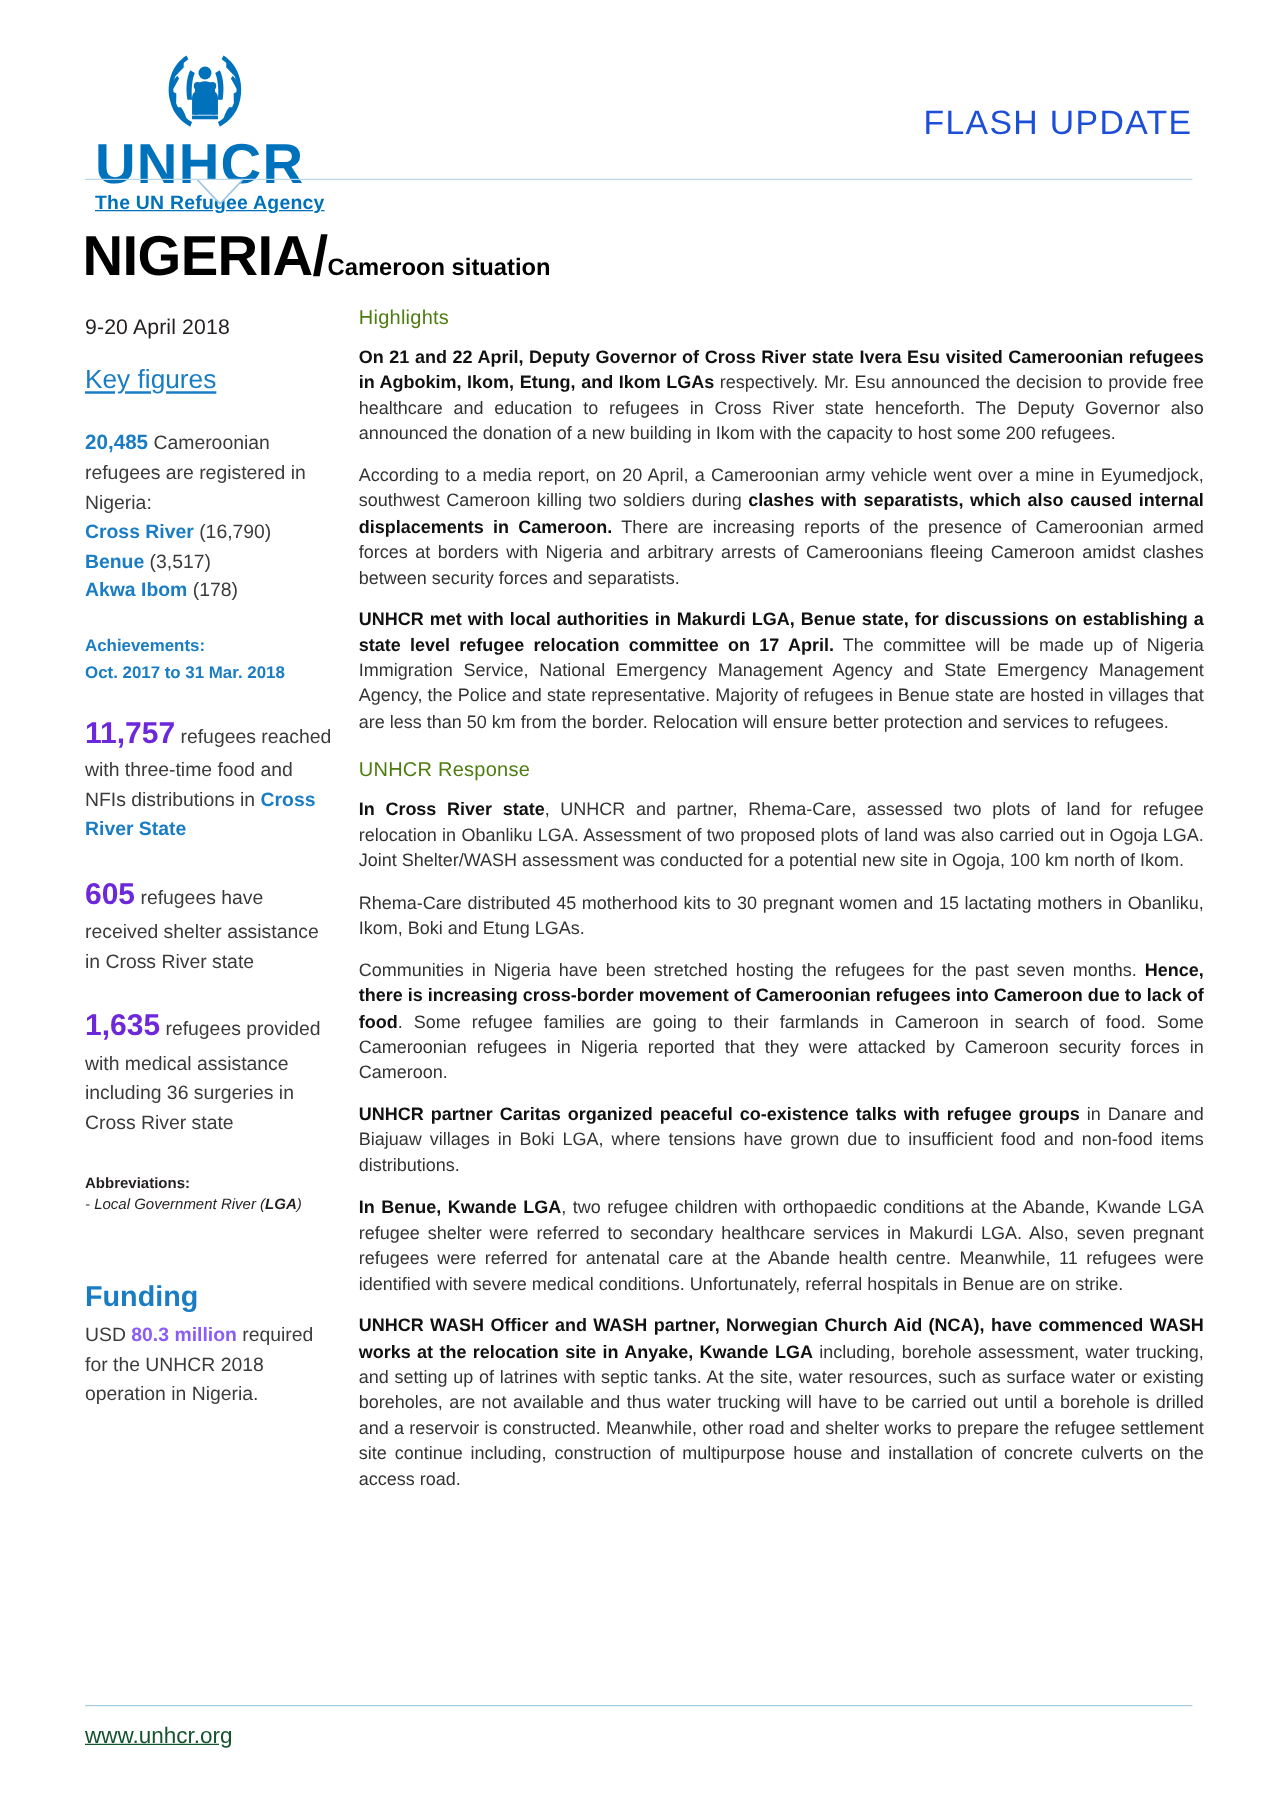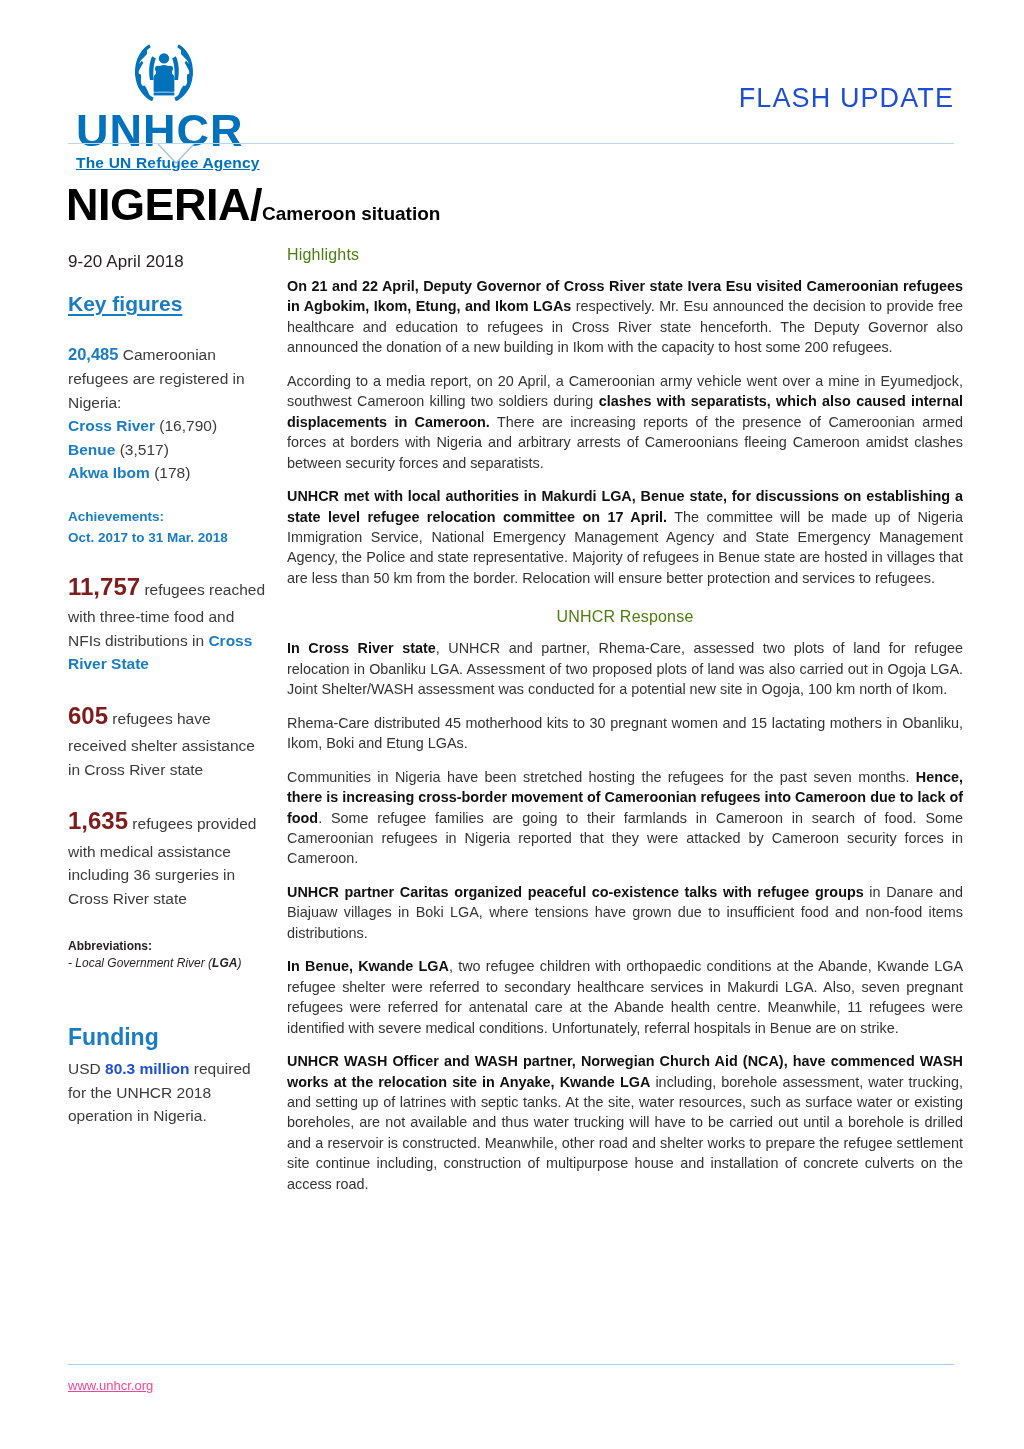--- a/index.html
+++ b/index.html
@@ -117,39 +117,39 @@
 
   
   .date-line {
     font-size: 17px;
     color: #231f20;
     margin-bottom: 20px;
     letter-spacing: 0.1px;
   }
   .key-figures-head {
     font-size: 21px;
-    font-weight: bold;
+    font-weight: normal;
     color: #1a7dc4;
     text-decoration: underline;
     text-underline-offset: 3px;
     margin-bottom: 26px;
   }
   .kf-block {
     font-size: 15.5px;
     line-height: 1.52;
     color: #3b3b3b;
     margin-bottom: 22px;
   }
   .kf-num {
     color: #1a7dc4;
     font-weight: bold;
     font-size: 16.5px;
   }
   .kf-big {
-    color: #7f1d1d;
+    color: #6d28d9;
     font-weight: bold;
     font-size: 24px;
   }
   .kf-blue {
     color: #1a7dc4;
     font-weight: bold;
   }
   .achv-head {
     font-size: 13.5px;
     font-weight: bold;
@@ -171,31 +171,31 @@
     font-size: 23px;
     color: #1a7dc4;
     font-weight: bold;
     margin-bottom: 6px;
   }
   .funding-body {
     font-size: 15.5px;
     line-height: 1.52;
     color: #3b3b3b;
   }
-  .funding-amt { color: #1d4ed8; font-weight: bold; }
+  .funding-amt { color: #8b5cf6; font-weight: bold; }
 
   
   .section-head {
     font-size: 16px;
     color: #4d7c0f;
     font-weight: normal;
     margin: 0 0 12px 0;
     letter-spacing: 0.2px;
   }
-  .section-head.second { margin-top: 20px; text-align: center; }
+  .section-head.second { margin-top: 20px; }
   .para {
     font-size: 14.4px;
     line-height: 1.42;
     color: #333333;
     text-align: justify;
     margin: 0 0 13px 0;
   }
   .para b { color: #111111; font-weight: bold; }
 
   
@@ -204,22 +204,22 @@
     left: 68px;
     right: 70px;
     top: 1364px;
     height: 1px;
     background: #a9cfe8;
   }
   .footer-link {
     position: absolute;
     left: 68px;
     top: 1378px;
-    font-size: 13px;
-    color: #ec4899;
+    font-size: 18px;
+    color: #14532d;
     text-align: right;
   }
 </style>
 </head>
 <body>
 
 <div class="page">
 
   <div class="header">
 

